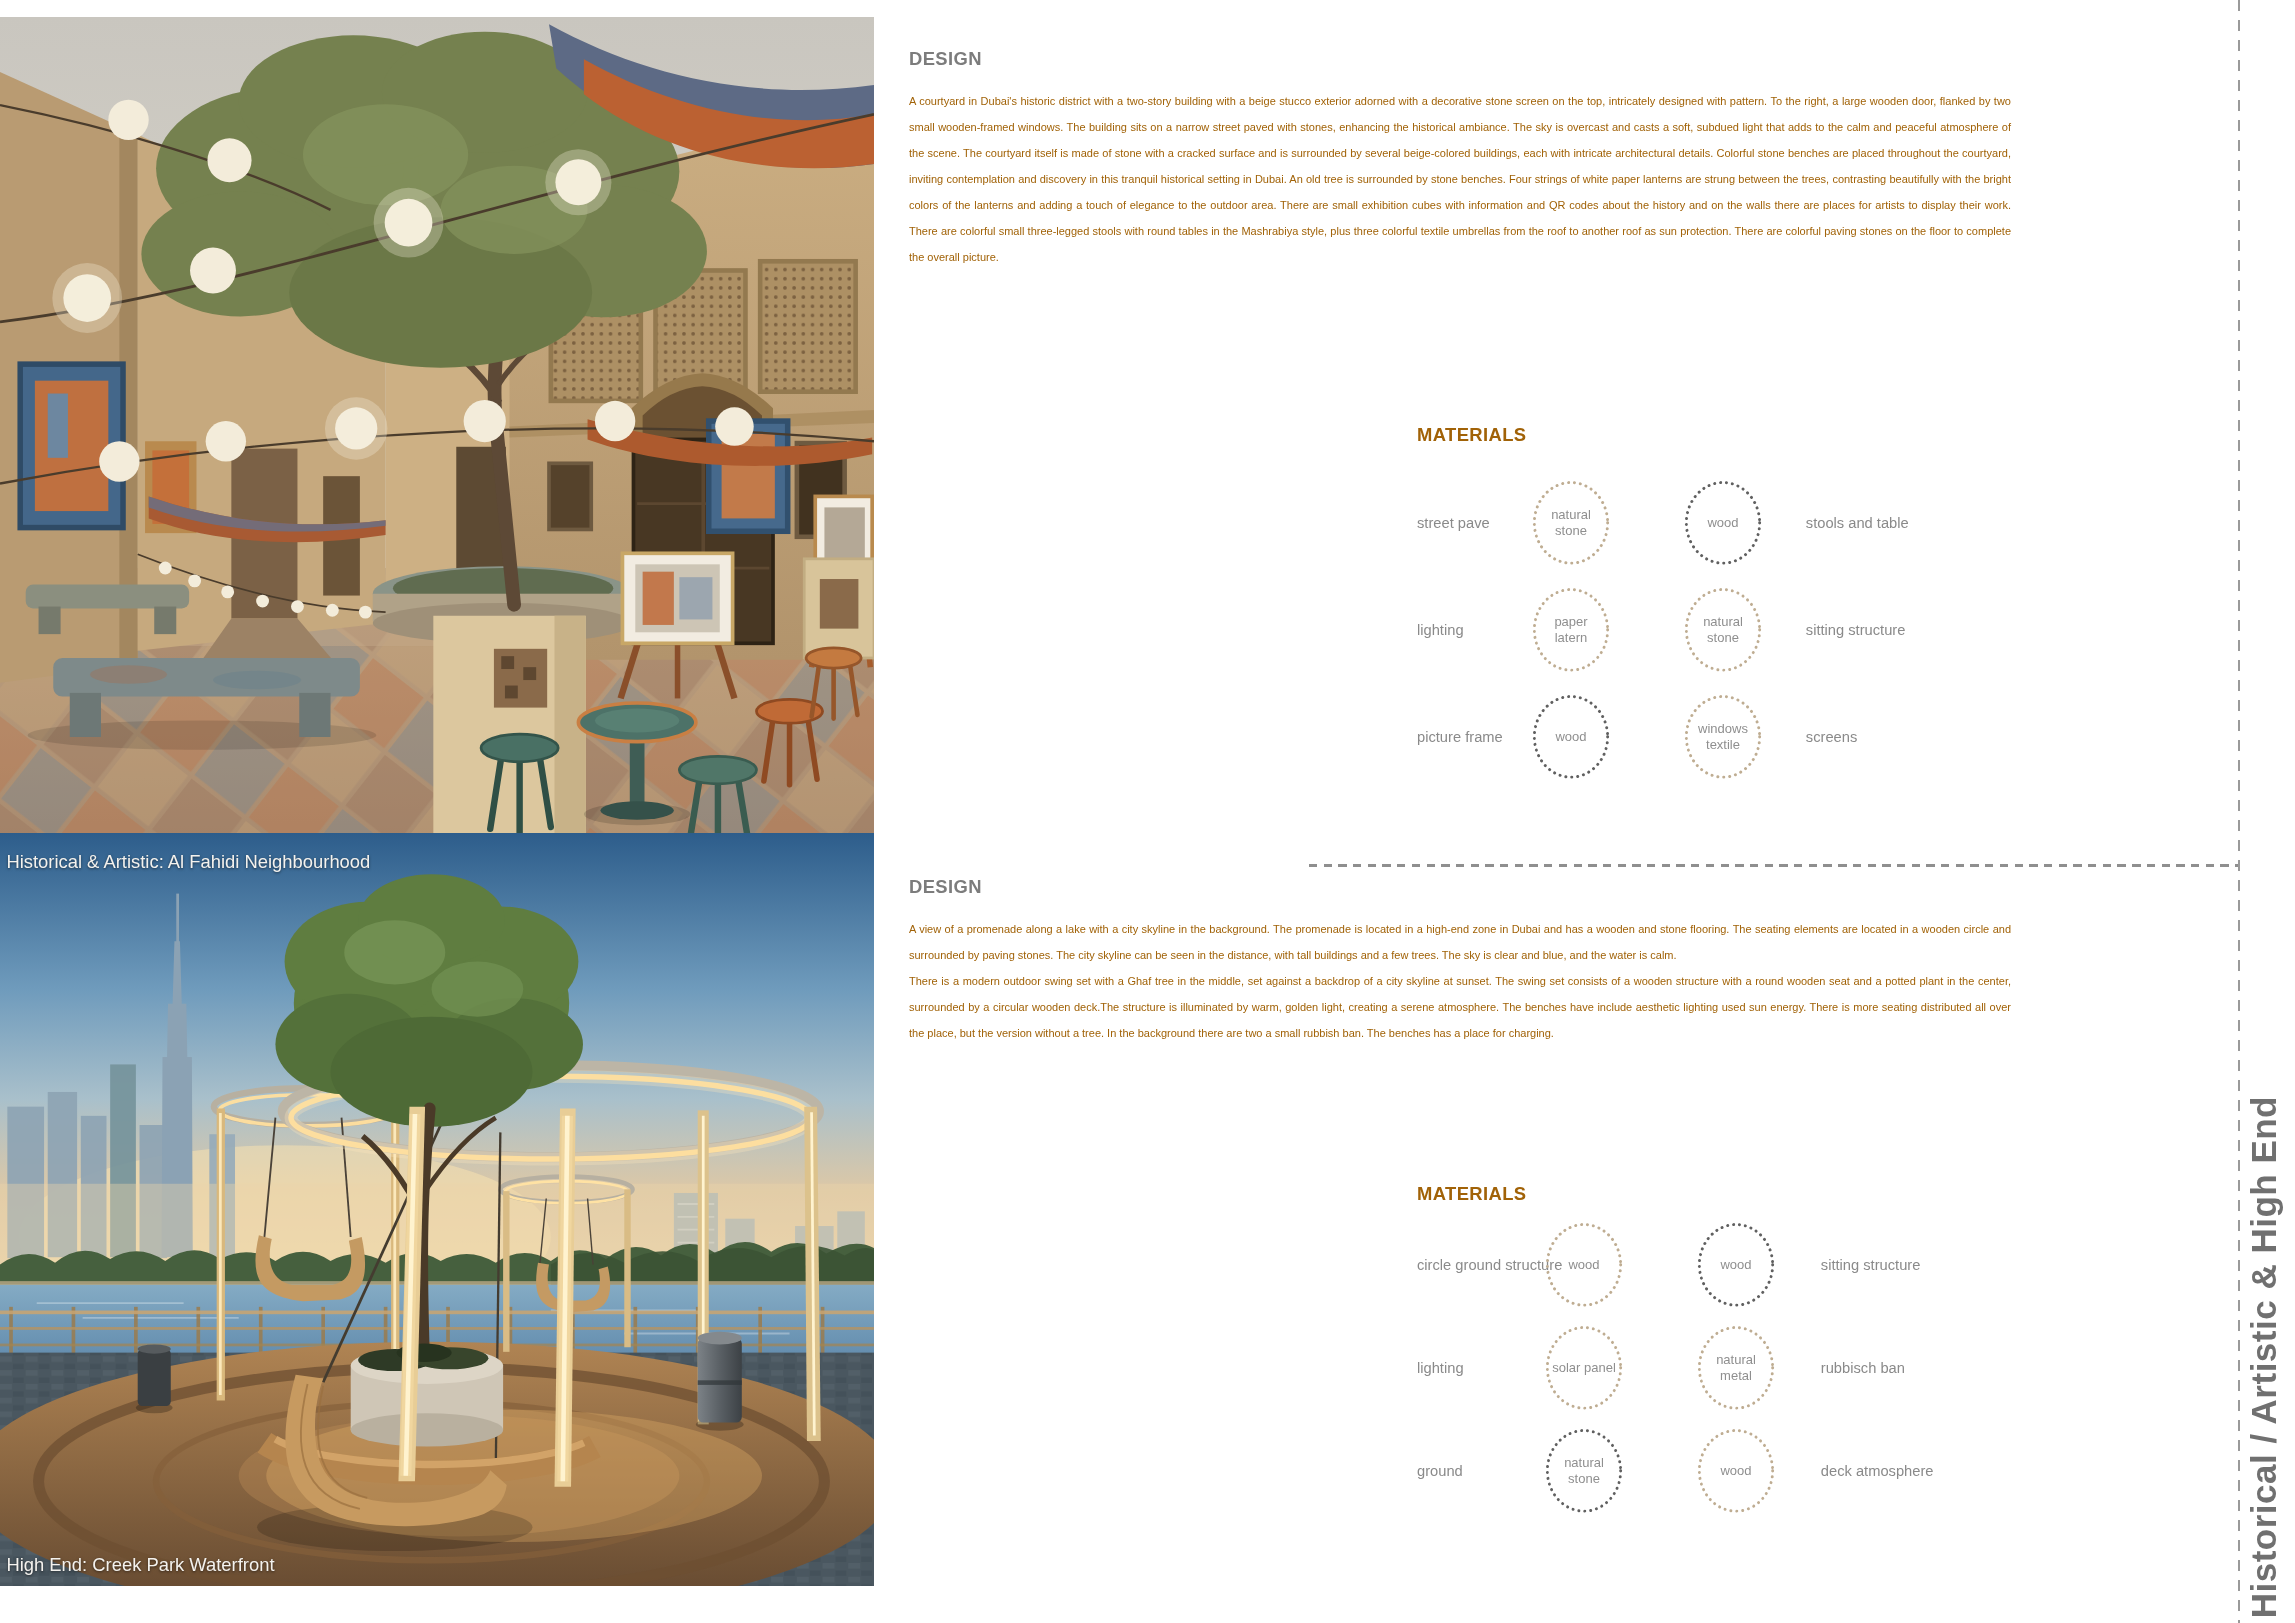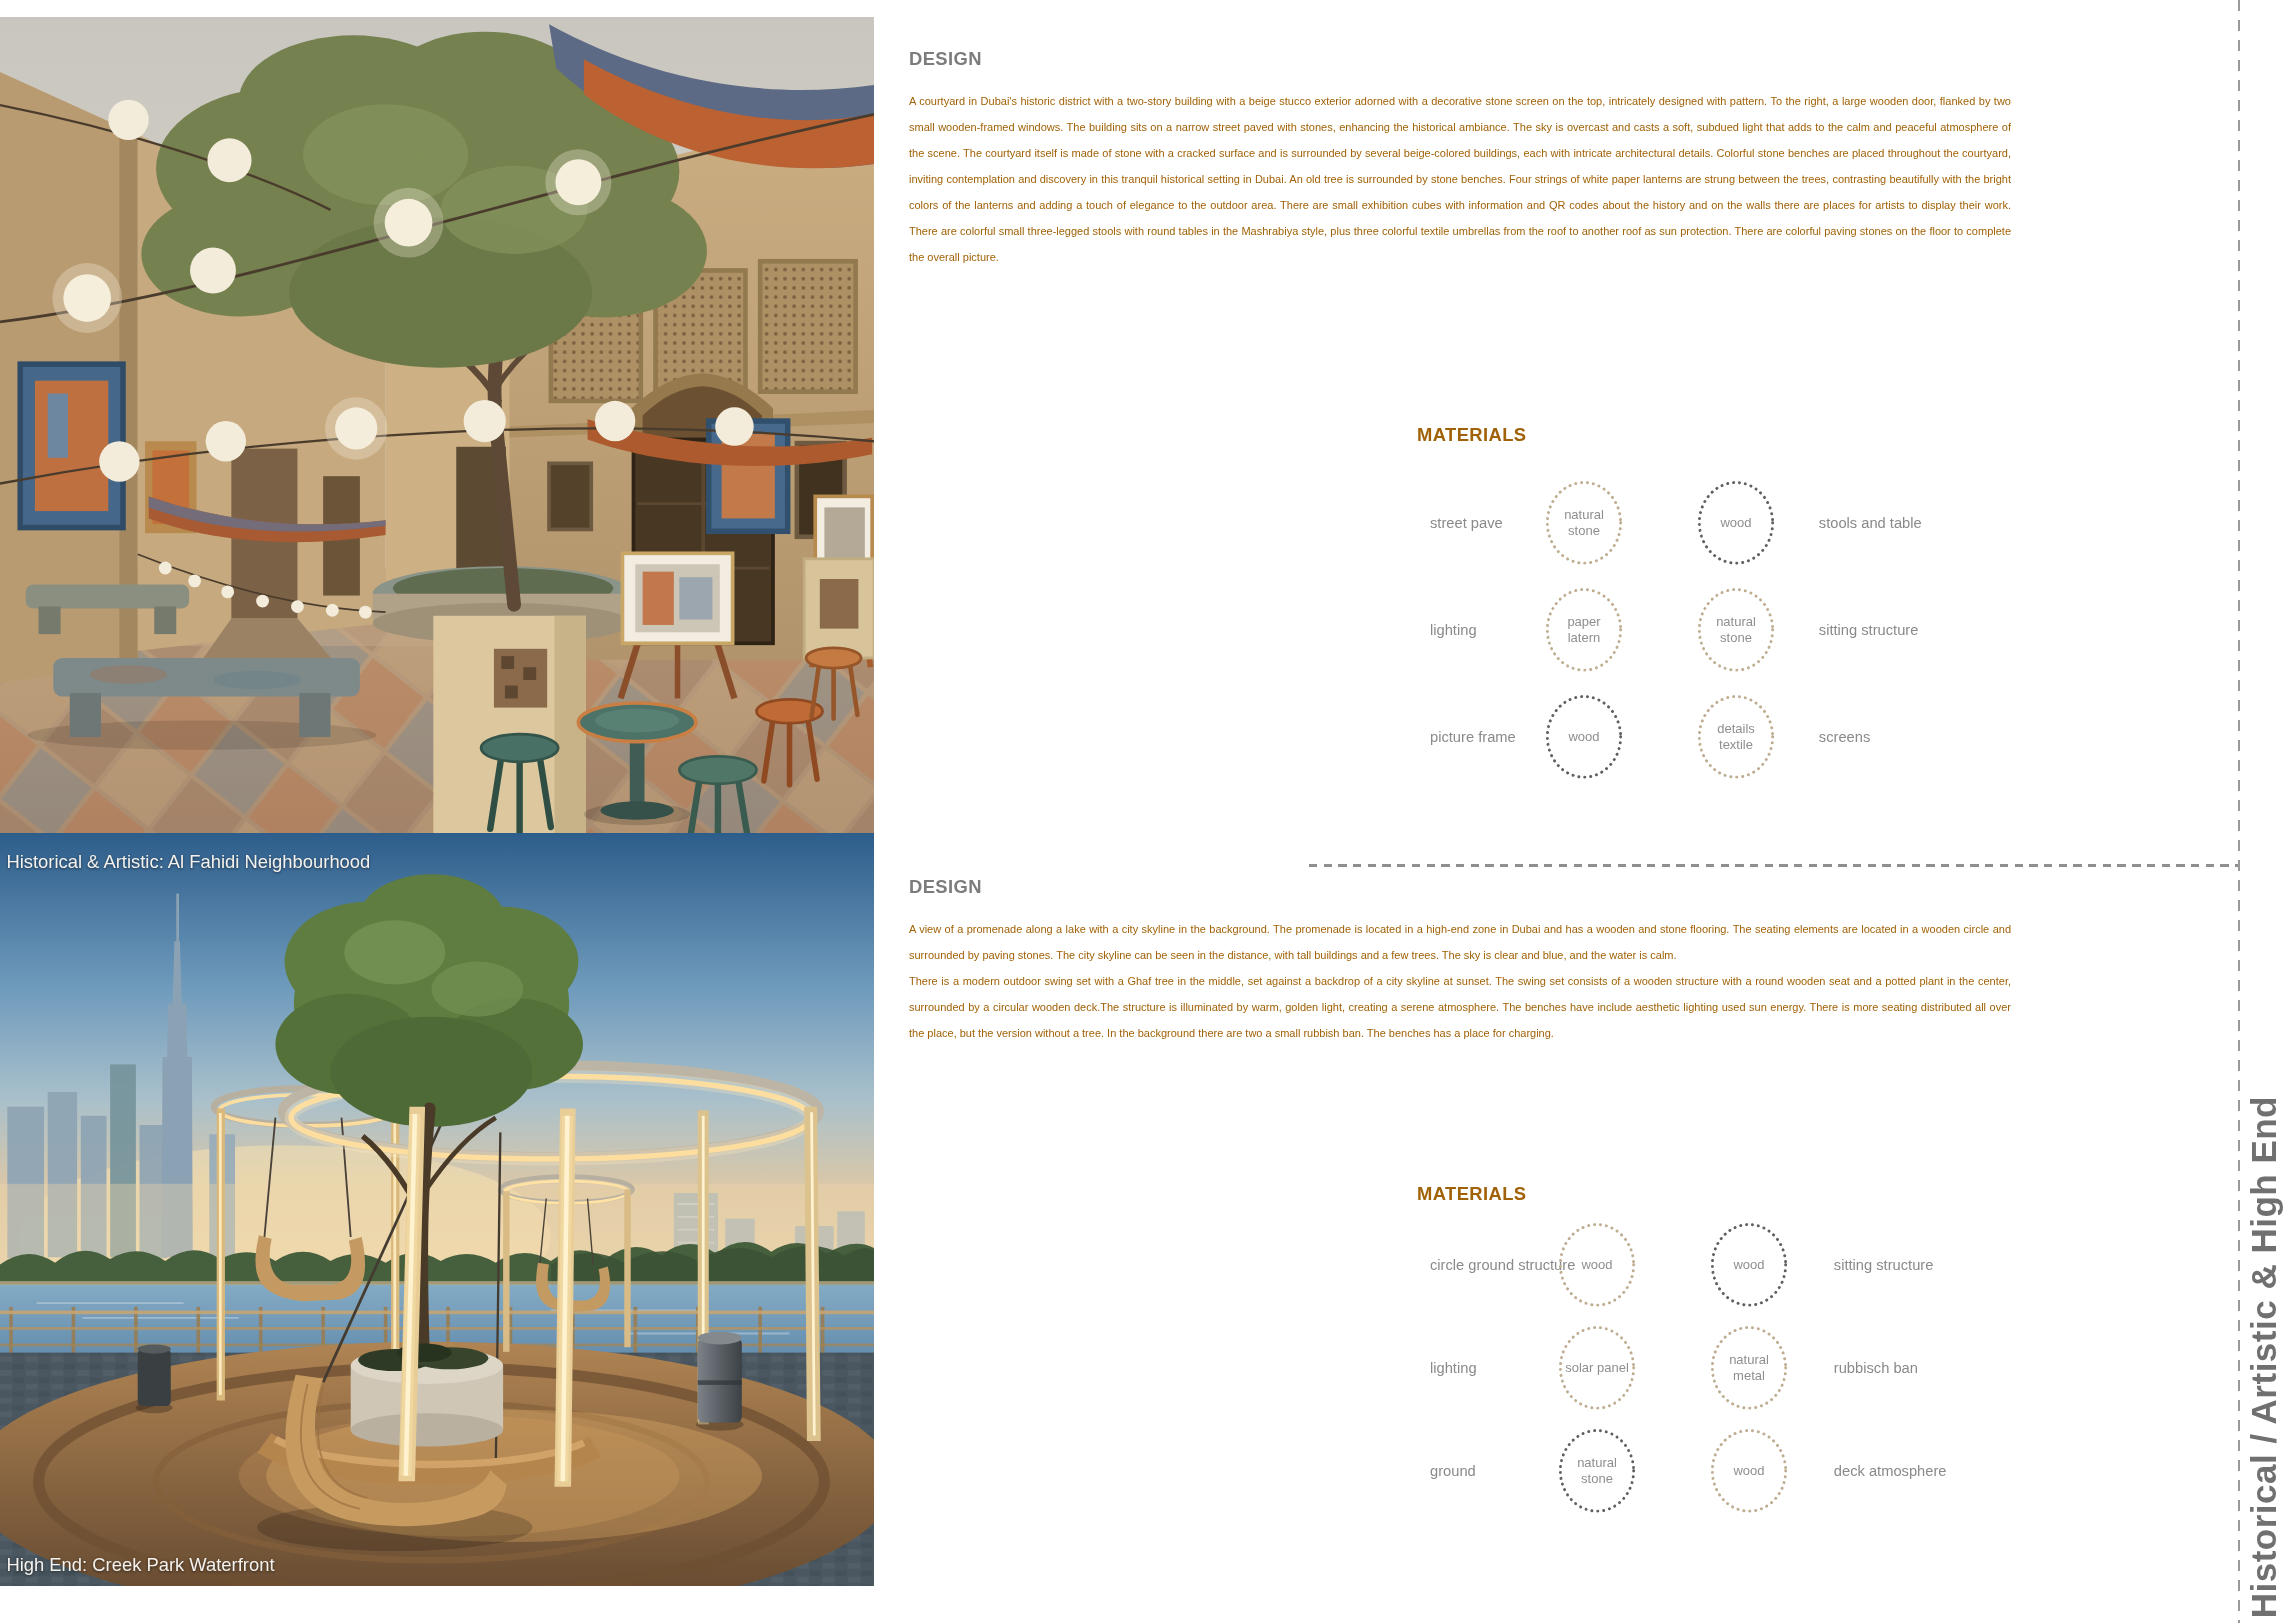--- a/index.html
+++ b/index.html
@@ -6,21 +6,21 @@
   .page{position:relative;width:2296px;height:1624px;background:#fff;overflow:hidden;
         font-family:"Liberation Sans","DejaVu Sans",sans-serif;}
   .photo{position:absolute;left:0;overflow:hidden;background:#ddd;}
   .photo svg{position:absolute;inset:0;width:100%;height:100%;display:block;}
   .photo-caption{position:absolute;left:6.4px;color:#f4f2ee;font-size:18.4px;
         text-shadow:0 0.9px 2.8px rgba(0,0,0,.55);z-index:5;}
   .design-heading{position:absolute;font-size:18.4px;font-weight:bold;color:#7c7c7c;letter-spacing:0.4px;}
   .design-text{position:absolute;width:1102px;font-size:11px;line-height:26px;color:#a16207;
         text-align:justify;white-space:pre-line;}
   .materials-heading{position:absolute;font-size:18.4px;font-weight:bold;color:#a16207;letter-spacing:0.4px;}
-  .materials{position:absolute;margin-left:13px;}
+  .materials{position:absolute;}
   .mrow{display:grid;align-items:center;}
   .materials.m1 .mrow{grid-template-columns:110px 88px 64px 88px 37px auto;height:107px;}
   .materials.m2 .mrow{grid-template-columns:123px 88px 64px 88px 39px auto;height:103px;}
   .mlabel{font-size:14.7px;color:#8a8a8a;white-space:nowrap;}
   .mlabel.right{padding-left:1.8px;}
   .mcircle{position:relative;width:88px;height:92px;display:flex;align-items:center;justify-content:center;}
   .mcircle svg{position:absolute;inset:0;}
   .mcircle span{position:relative;z-index:1;font-size:13px;line-height:1.18;color:#8f8f8f;
         text-align:center;padding:0 11px;}
   .vline{position:absolute;top:0;width:1.8px;height:1624px;
@@ -443,21 +443,21 @@
         <svg viewBox="0 0 96 100">
             <ellipse cx="48" cy="50" rx="40" ry="44" fill="none" stroke-width="3.2" stroke-linecap="round" stroke-dasharray="0.1 6.4" stroke="#606060"></ellipse>
           </svg>
         <span>wood</span>
       </div>
       <span></span>
       <div class="mcircle">
         <svg viewBox="0 0 96 100">
             <ellipse cx="48" cy="50" rx="40" ry="44" fill="none" stroke-width="3.2" stroke-linecap="round" stroke-dasharray="0.1 6.4" stroke="#bfad92"></ellipse>
           </svg>
-        <span>details textile</span>
+        <span>windows textile</span>
       </div>
       <span></span>
       <span class="mlabel right">screens</span>
     </div>
   </div>
 
   <div class="design-heading" style="left:909px;top:876px;">DESIGN</div>
   <div class="design-text" style="left:909px;top:916px;">A view of a promenade along a lake with a city skyline in the background. The promenade is located in a high-end zone in Dubai and has a wooden and stone flooring. The seating elements are located in a wooden circle and surrounded by paving stones. The city skyline can be seen in the distance, with tall buildings and a few trees. The sky is clear and blue, and the water is calm.
 There is a modern outdoor swing set with a Ghaf tree in the middle, set against a backdrop of a city skyline at sunset. The swing set consists of a wooden structure with a round wooden seat and a potted plant in the center, surrounded by a circular wooden deck.The structure is illuminated by warm, golden light, creating a serene atmosphere. The benches have include aesthetic lighting used sun energy. There is more seating distributed all over the place, but the version without a tree. In the background there are two a small rubbish ban. The benches has a place for charging.</div>
 

